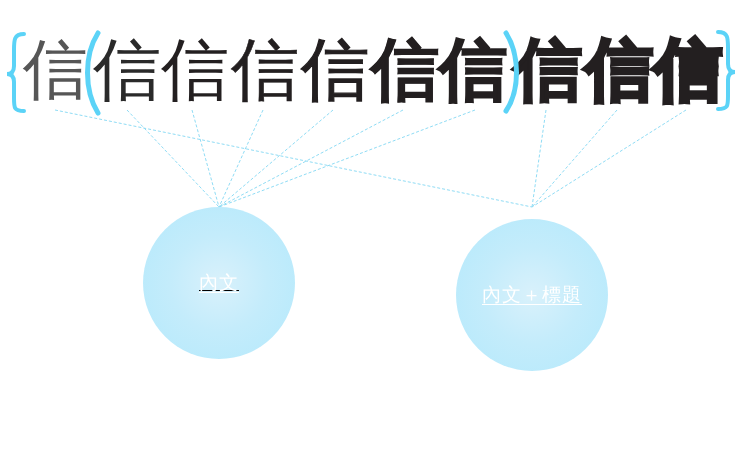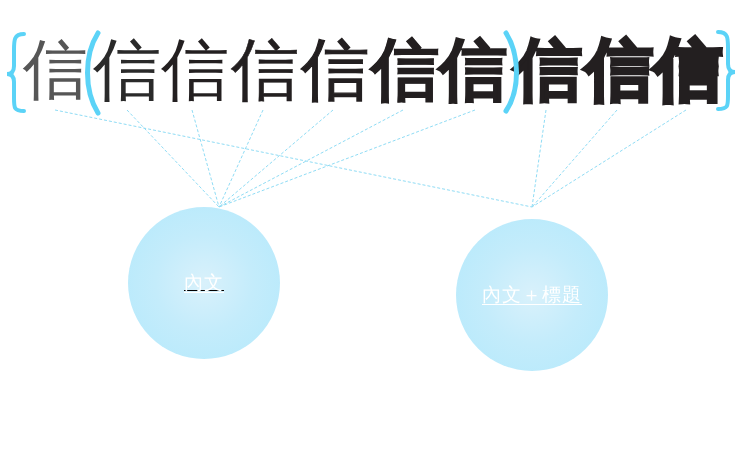--- a/index.html
+++ b/index.html
@@ -53,19 +53,19 @@
 
     <path d="M24 34 C14 34 14 40 14 50 L14 66 C14 72 11 74 7 74 C11 74 14 76 14 82 L14 98 C14 108 14 111 24 111" stroke="#5bd3f7" stroke-width="4" fill="none" stroke-linecap="round"></path>
 
     <path d="M98 33 C84 55 84 90 98 113" stroke="#5bd3f7" stroke-width="5" fill="none" stroke-linecap="round"></path>
 
     <path d="M506 33 C520 55 520 90 506 111" stroke="#5bd3f7" stroke-width="5" fill="none" stroke-linecap="round"></path>
 
     <path d="M718 32 C728 32 728 38 728 48 L728 64 C728 70 731 72 735 72 C731 72 728 74 728 80 L728 96 C728 106 728 109 718 109" stroke="#5bd3f7" stroke-width="4" fill="none" stroke-linecap="round"></path>
   </svg>
 
-  <div class="circle" style="left:128px;top:207px;text-decoration:underline;">
+  <div class="circle" style="left:143px;top:207px;text-decoration:underline;">
     <span class="circle-label">內文</span>
   </div>
   <div class="circle" style="left:456px;top:219px;justify-content:center;">
     <span class="circle-label">內文＋標題</span>
   </div>
 </div>
 
 </body></html>

